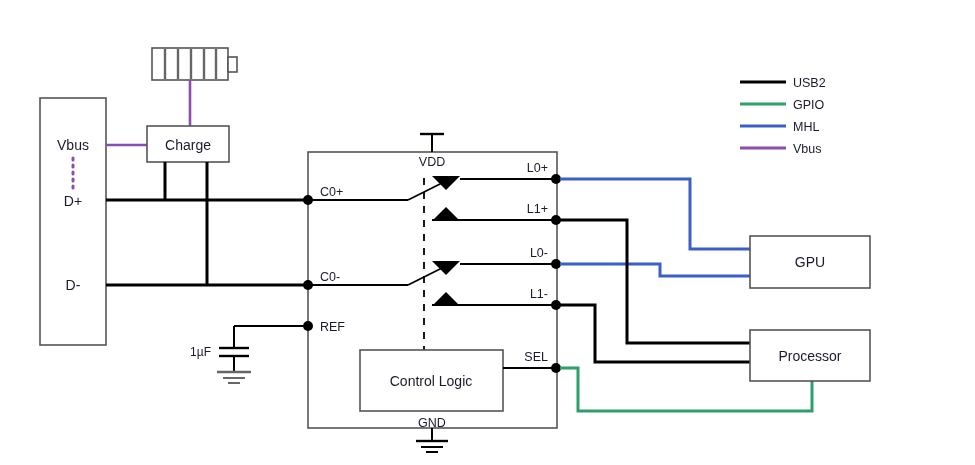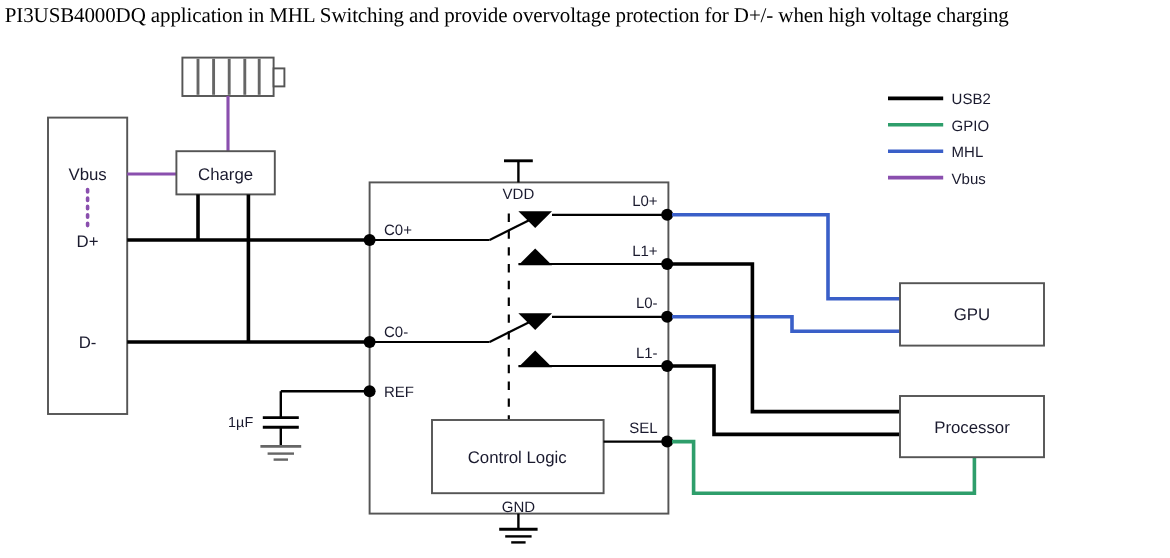--- a/index.html
+++ b/index.html
@@ -53,21 +53,20 @@
     font-family: "Liberation Sans", sans-serif;
     font-size: 12px;
     fill: #1a1a2e;
   }
 </style>
 </head>
 <body>
 
 <div id="canvas">
 
-  <div id="title">PI3USB4000DQ application in MHL Switching and provide overvoltage protection for D+/- when high voltage charging</div>
 
   <svg id="schematic" width="975" height="465">
 
     <g>
       <g>
         <line x1="740" y1="82" x2="786" y2="82" stroke="#000000" stroke-width="3"></line>
         <text x="793" y="87" class="legend-label">USB2</text>
       </g>
       <g>
         <line x1="740" y1="104" x2="786" y2="104" stroke="#2e9e6b" stroke-width="3"></line>

